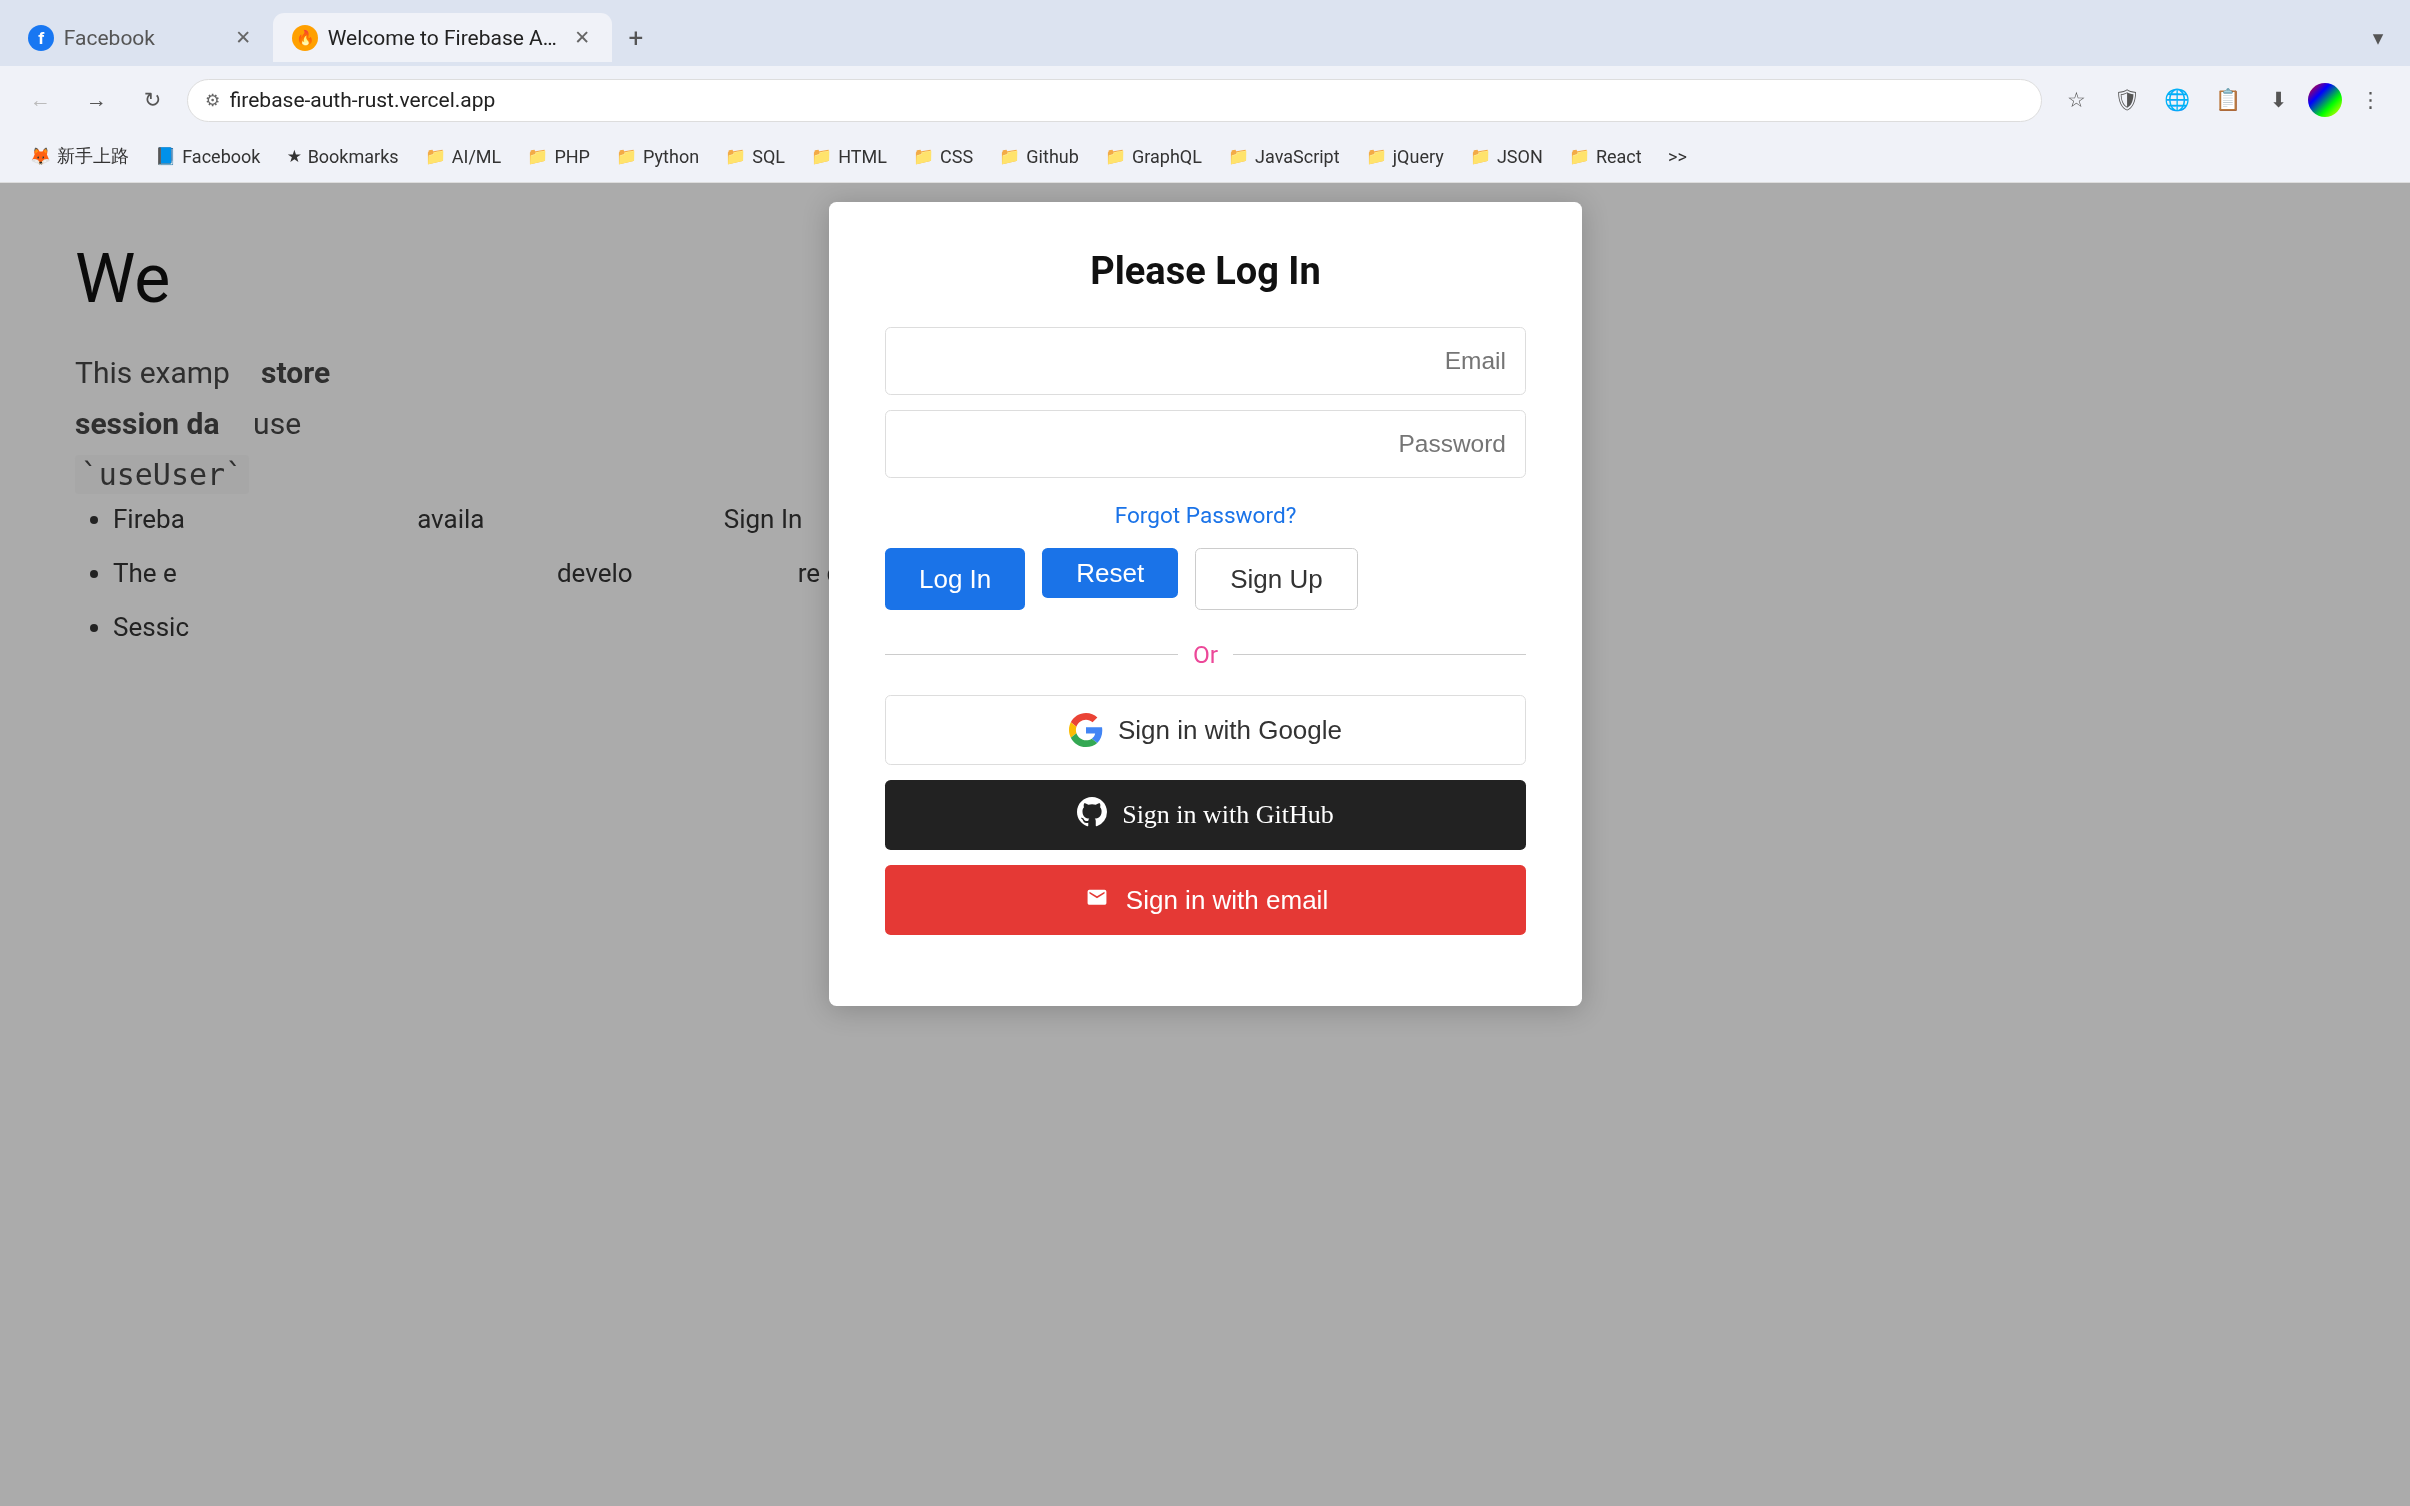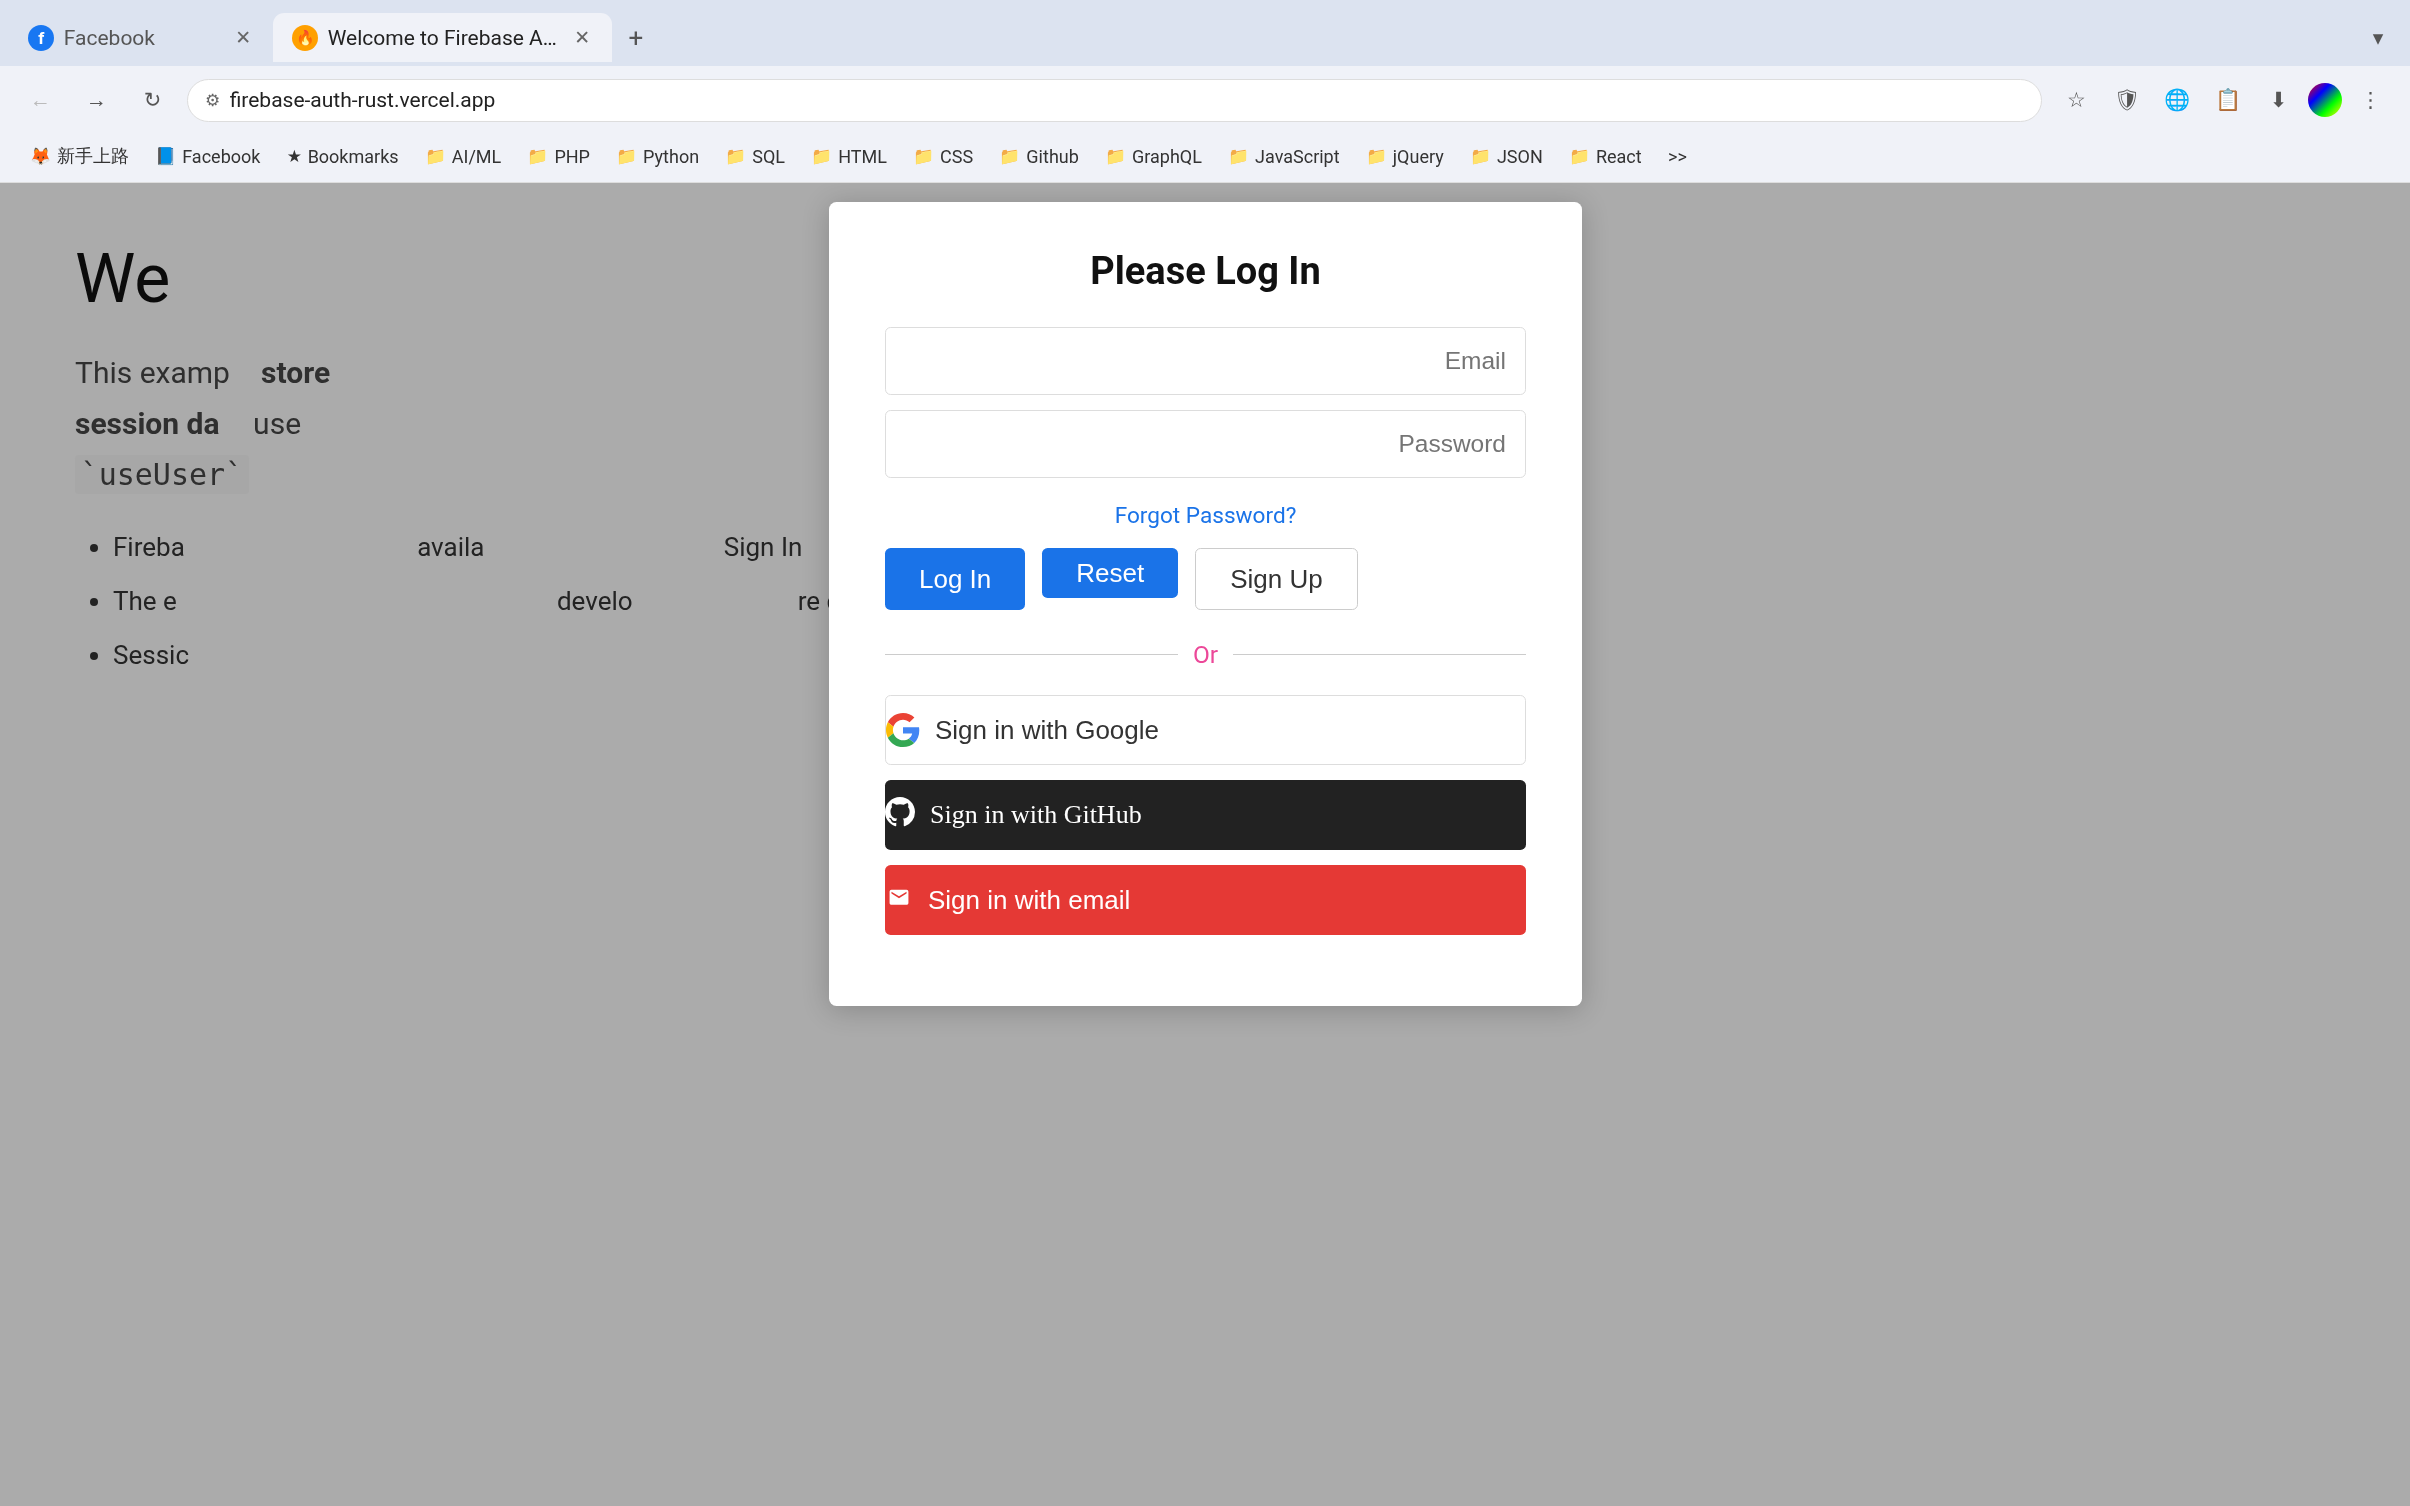--- a/index.html
+++ b/index.html
@@ -200,21 +200,20 @@
     }
 
     .bg-subtitle {
       font-size: 30px;
       color: #444;
       line-height: 1.7;
       max-width: 753px;
     }
 
     .bg-bullets {
-      margin-top: 28px;
       list-style: disc;
       padding-left: 38px;
     }
 
     .bg-bullets li {
       font-size: 26px;
       color: #333;
       margin-bottom: 15px;
       line-height: 1.5;
     }
@@ -329,20 +328,21 @@
       font-size: 24.5px;
       color: #ec4899;
     }
 
     .social-btn {
       width: 100%;
       height: 70px;
       border-radius: 5.6px;
       display: flex;
       align-items: center;
+      justify-content: center;
       gap: 15px;
       font-size: 26px;
       font-weight: 500;
       cursor: pointer;
       border: none;
       margin-bottom: 15px;
     }
 
     .btn-google {
       background: #fff;

